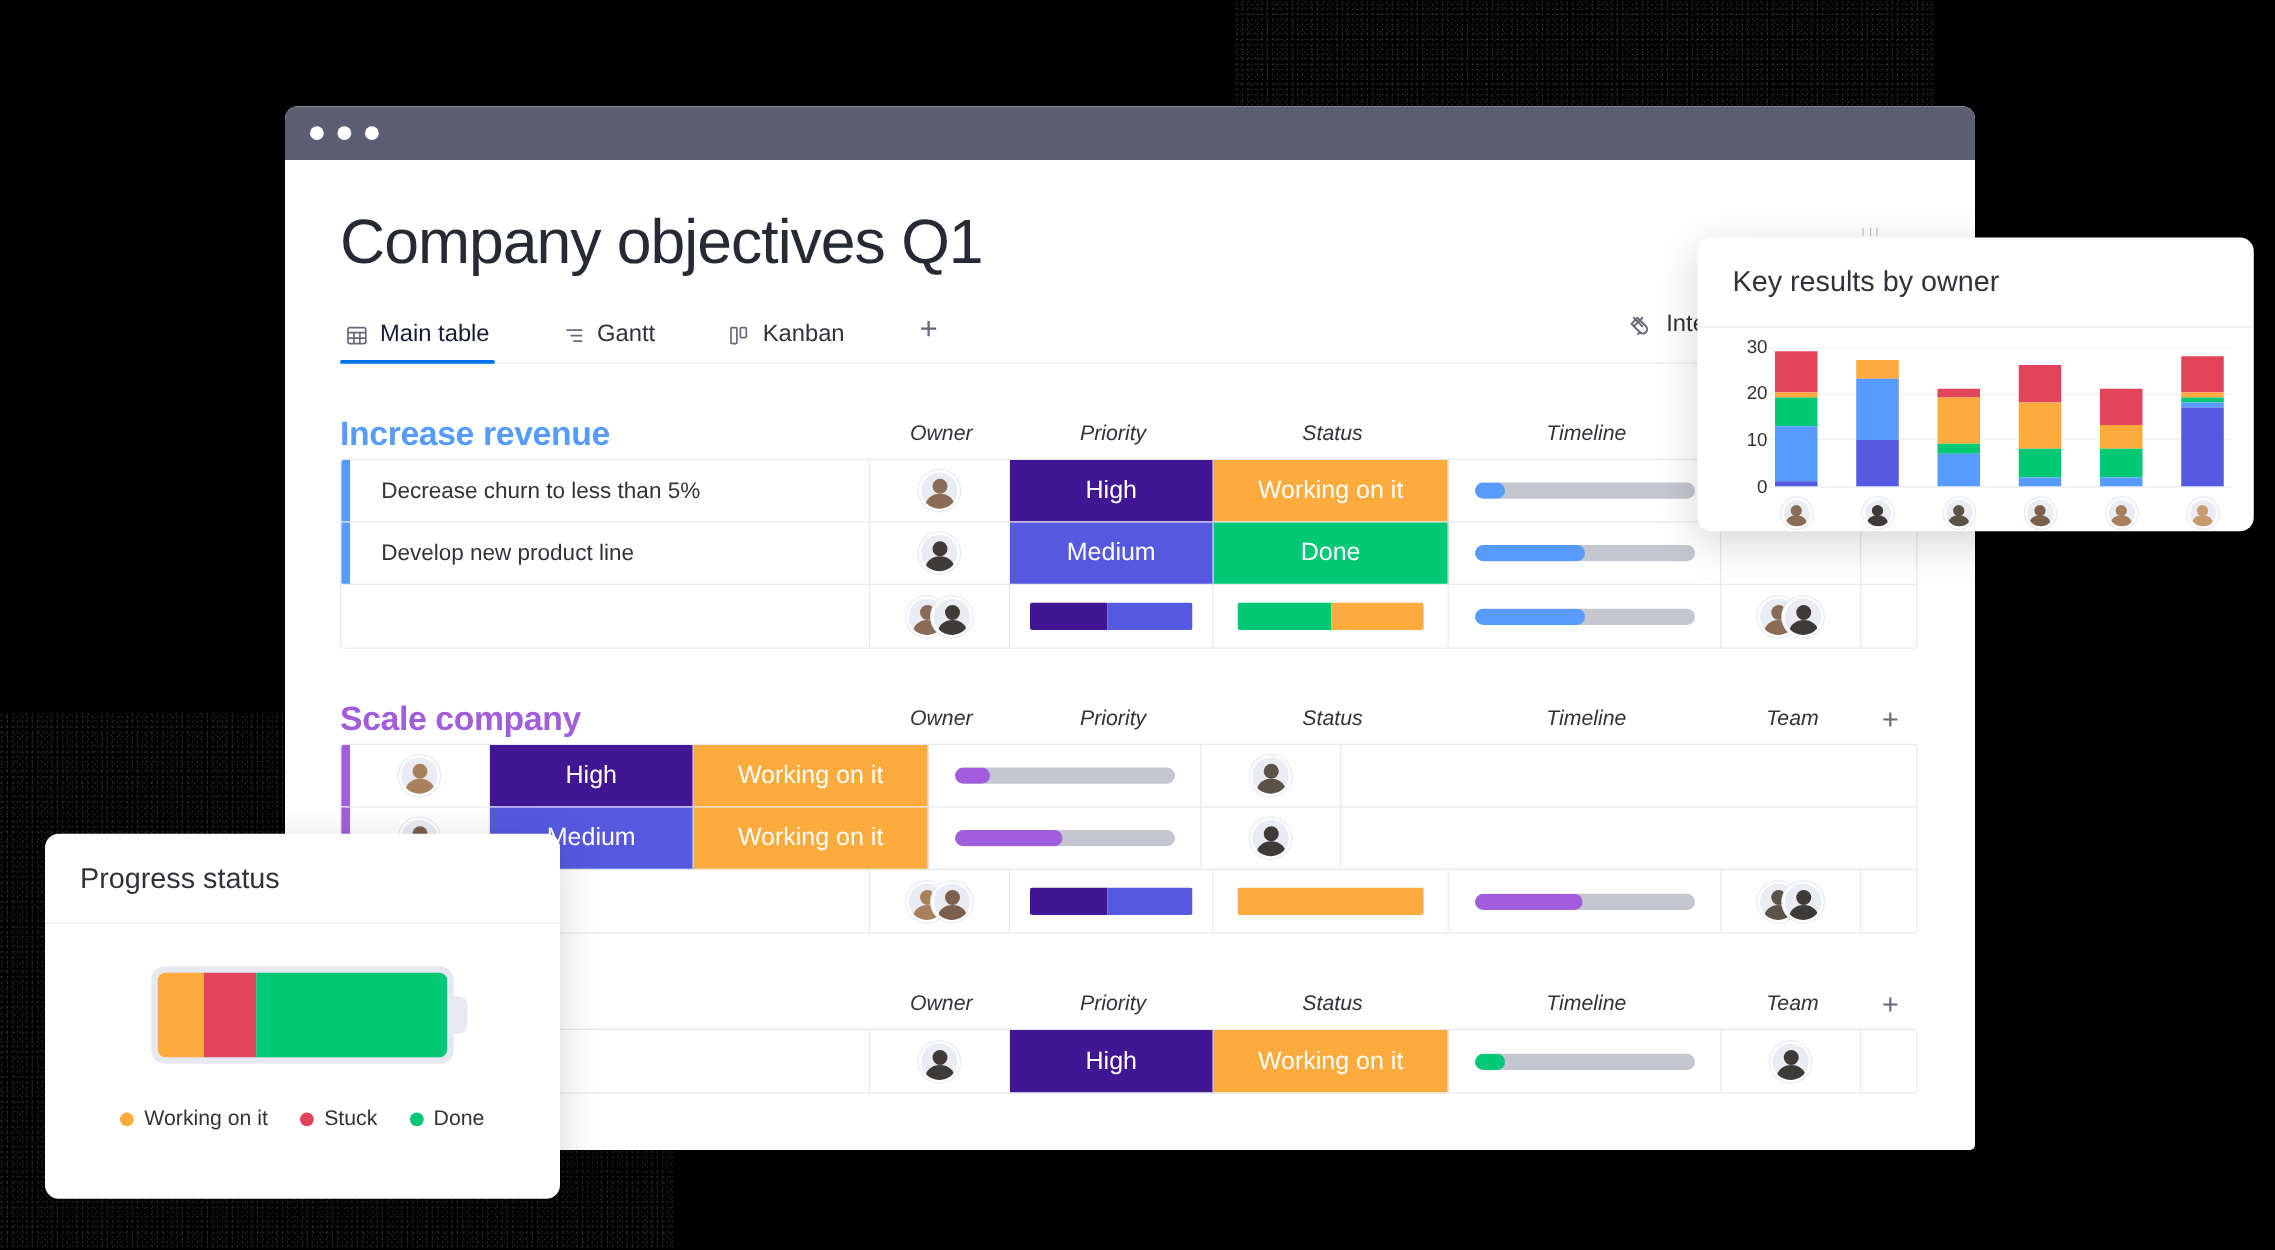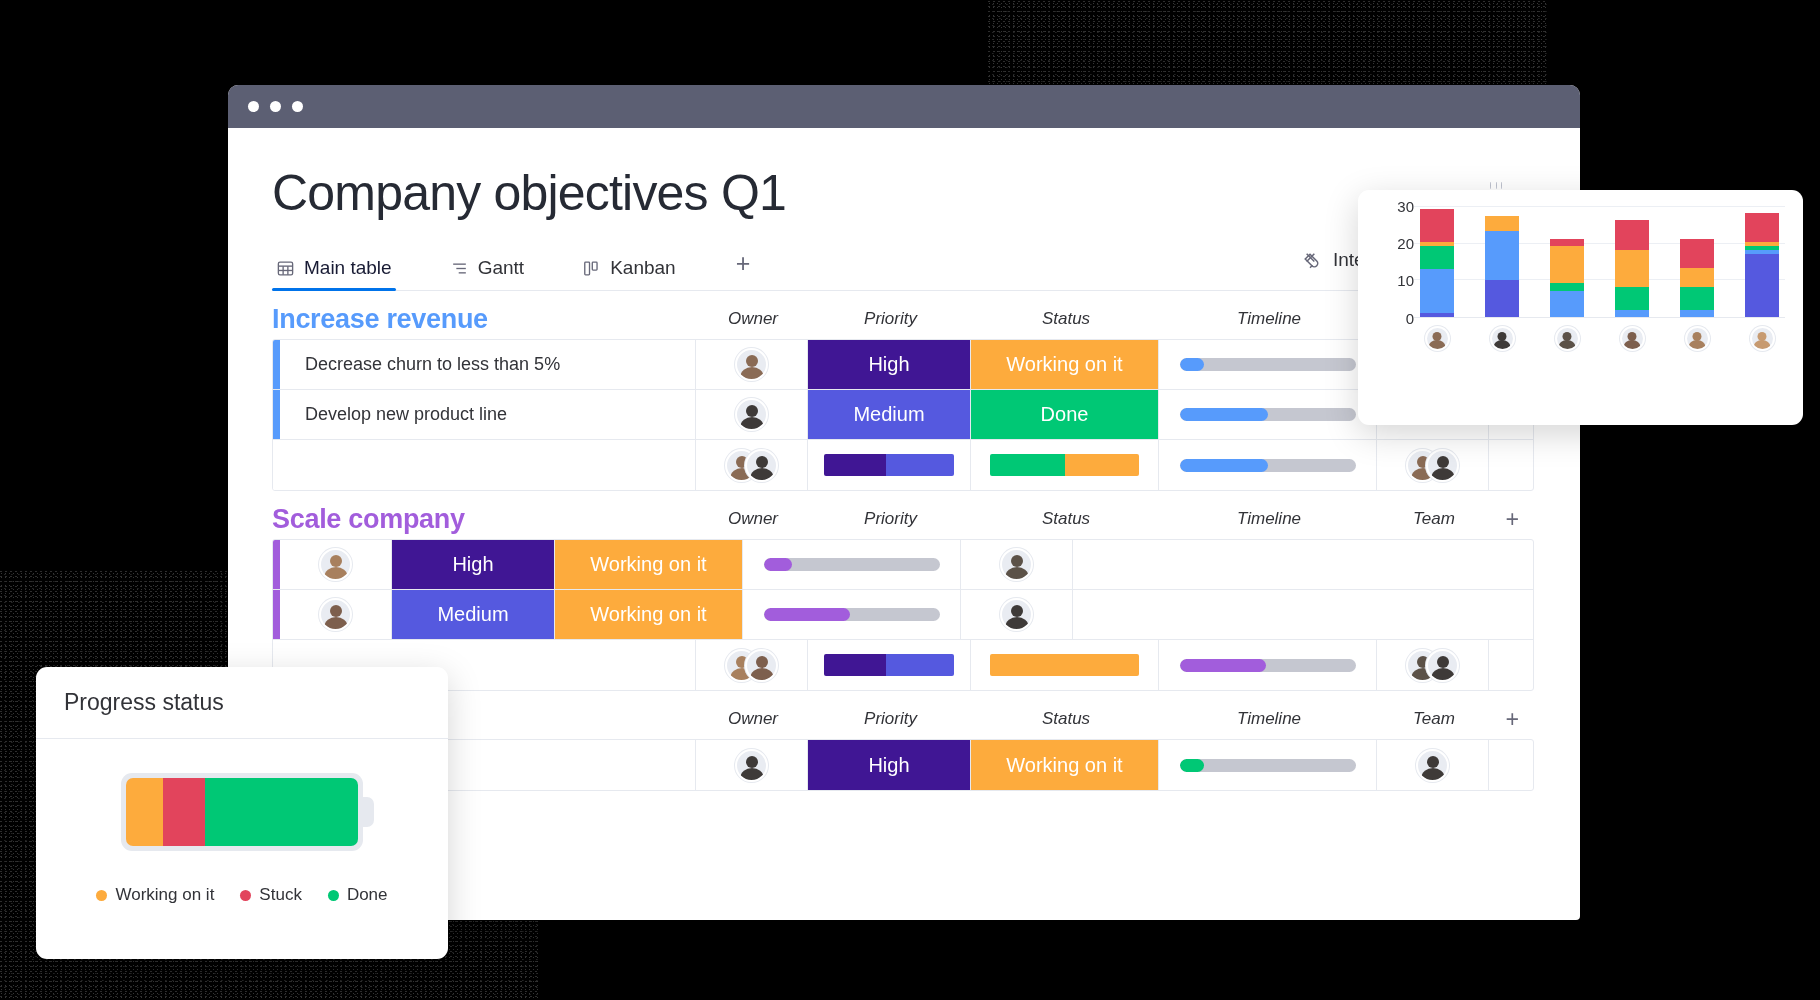--- a/index.html
+++ b/index.html
@@ -79,21 +79,21 @@
     display: flex; align-items: center; justify-content: center;
     font-size: 9px; font-weight: 700; color: #fff; letter-spacing: -.3px;
   }
   .hex.slack { background: #3b1f35; margin-left: 0; }
   .hex.gmail { background: #ffffff; }
   .hex.zoom  { background: #2d8cff; }
   .hex.more  { background: #ffffff; color: #323338; font-size: 13px; font-weight: 500; }
 
   
   .board { padding-right: 46px; }
-  .grp { margin-top: 8px; }
+  .grp { margin-top: 36px; }
   .grp-head { display: flex; align-items: center; height: 40px; }
   .grp-title { font-size: 27px; font-weight: 600; letter-spacing: -.3px; }
   .grp-cols { margin-left: auto; display: flex; align-items: center; font-style: italic; }
   .col-h {
     font-size: 17px; color: #323338; text-align: center;
   }
   .c-owner { width: 112px; }
   .c-prio  { width: 163px; }
   .c-status{ width: 188px; }
   .c-time  { width: 218px; }
@@ -476,20 +476,21 @@
               <div class="cell c-add"></div>
             </div>
           </div>
         </div>
 
       </div>
     </div>
   </div>
 
   <div class="card chart-card">
+    <div class="card-head">Key results by owner</div>
     <div class="chart-body">
       <div class="plot">
         <div class="yaxis">
           <span style="top:0%">30</span>
           <span style="top:33%">20</span>
           <span style="top:66%">10</span>
           <span style="top:100%">0</span>
         </div>
         <div class="bars">
           <span class="gl" style="top:0%"></span>

